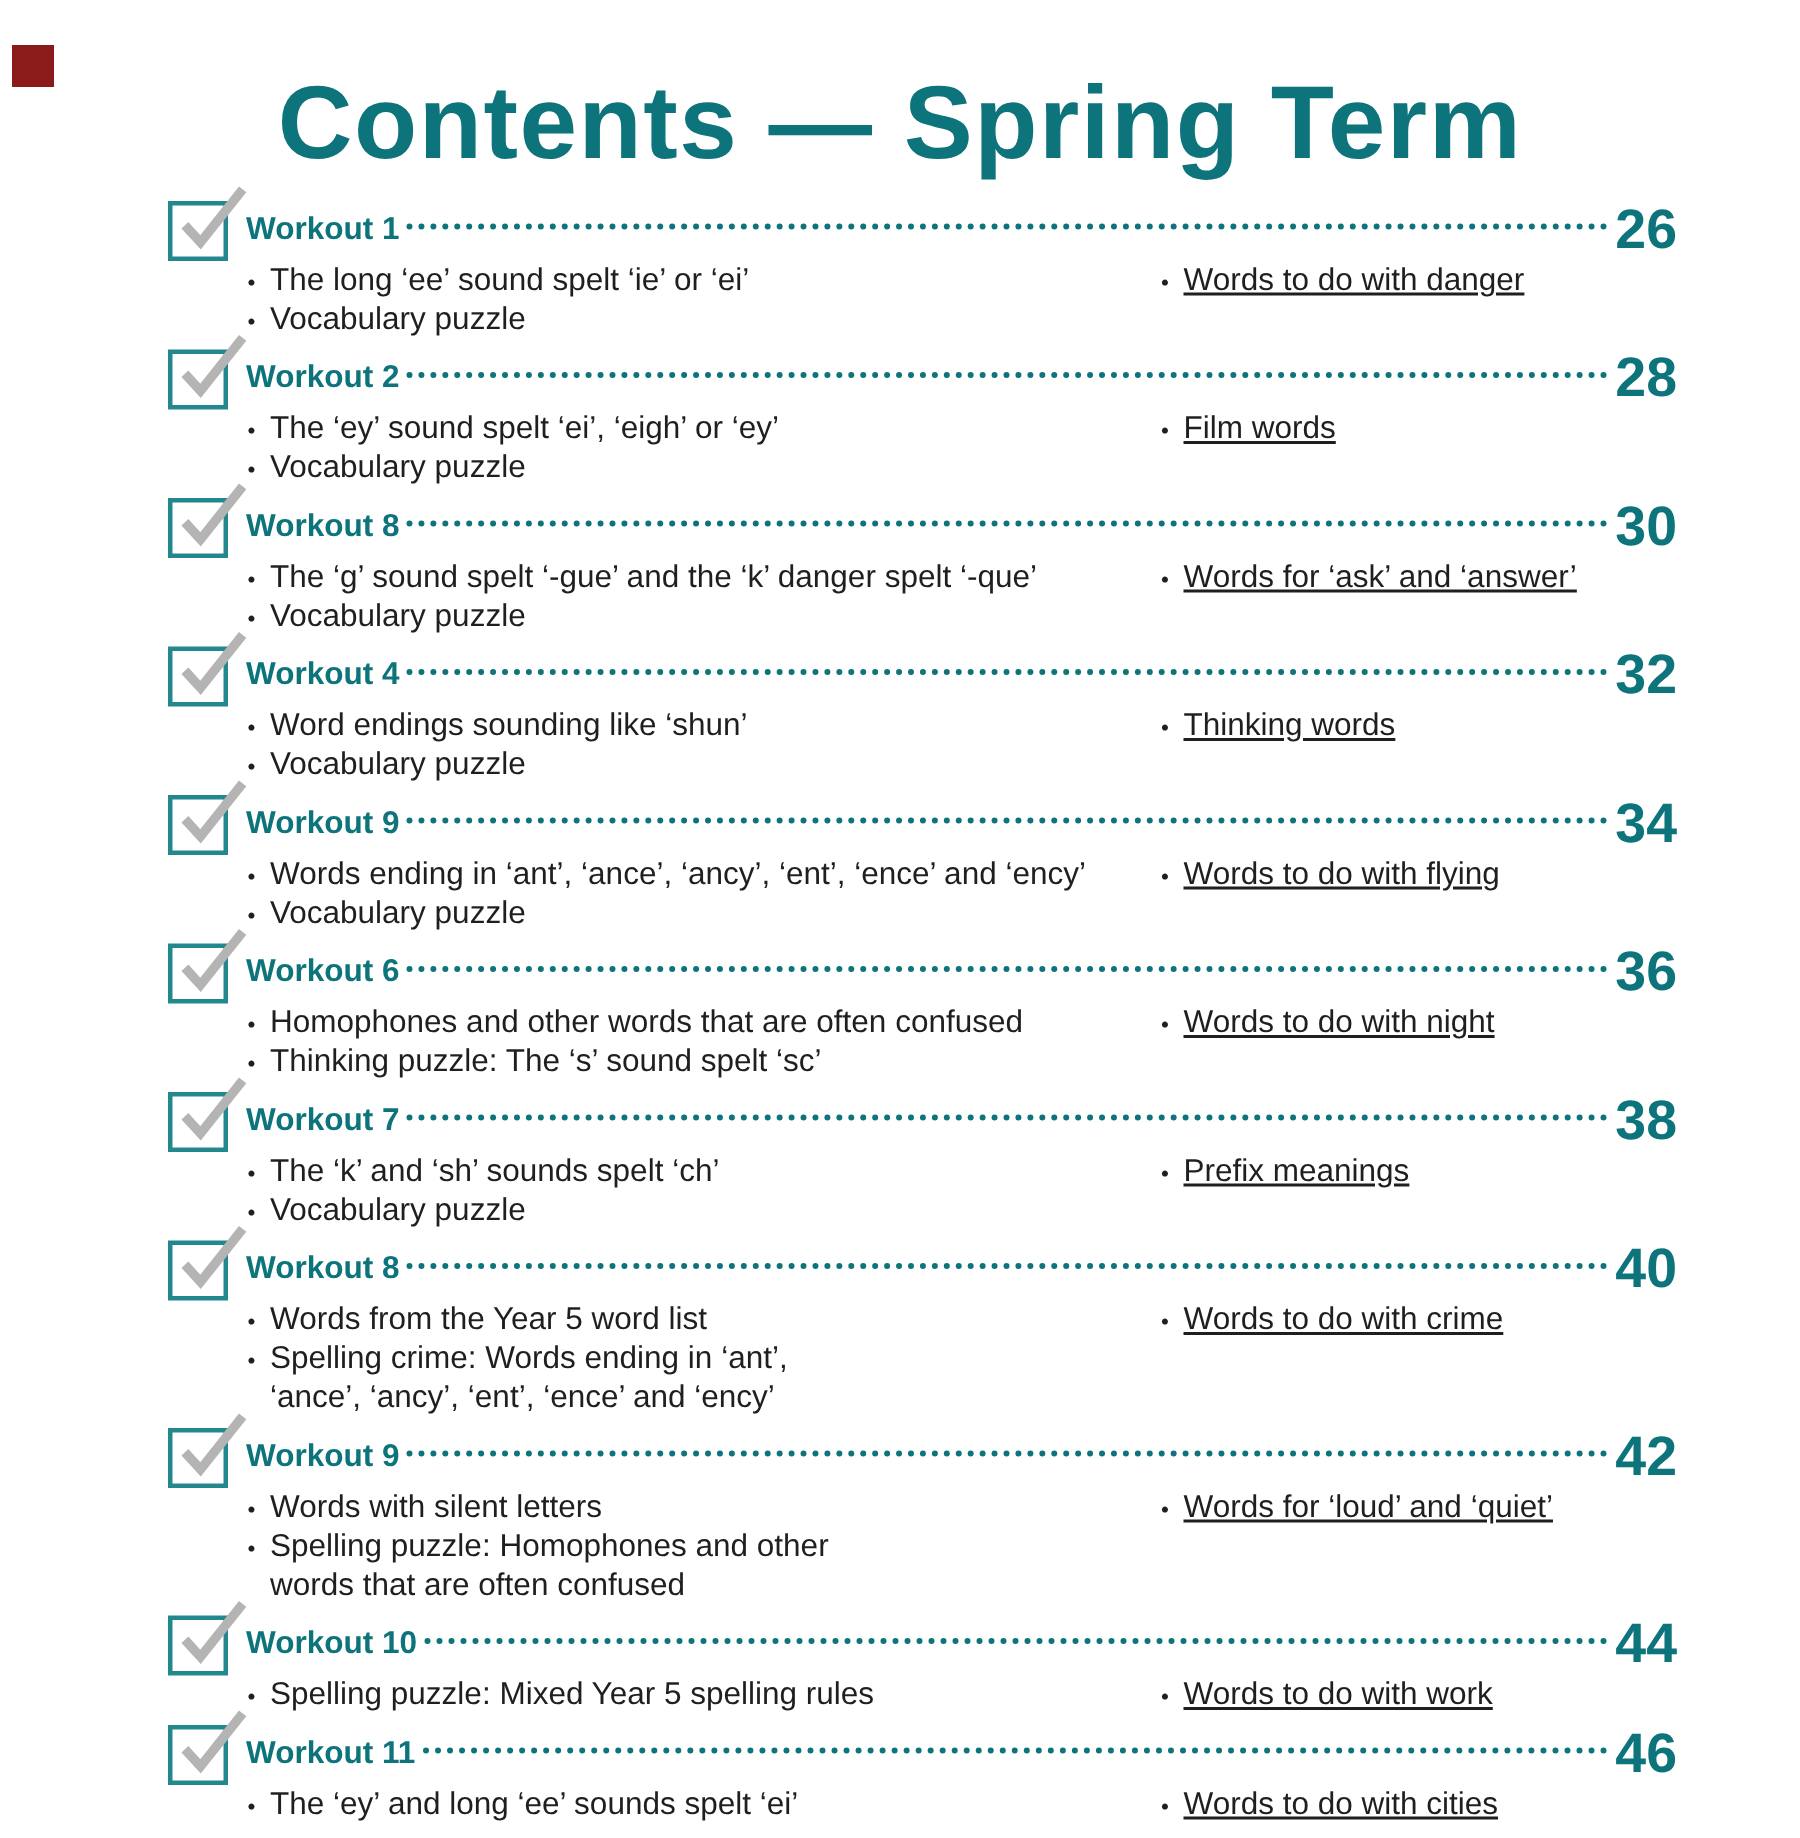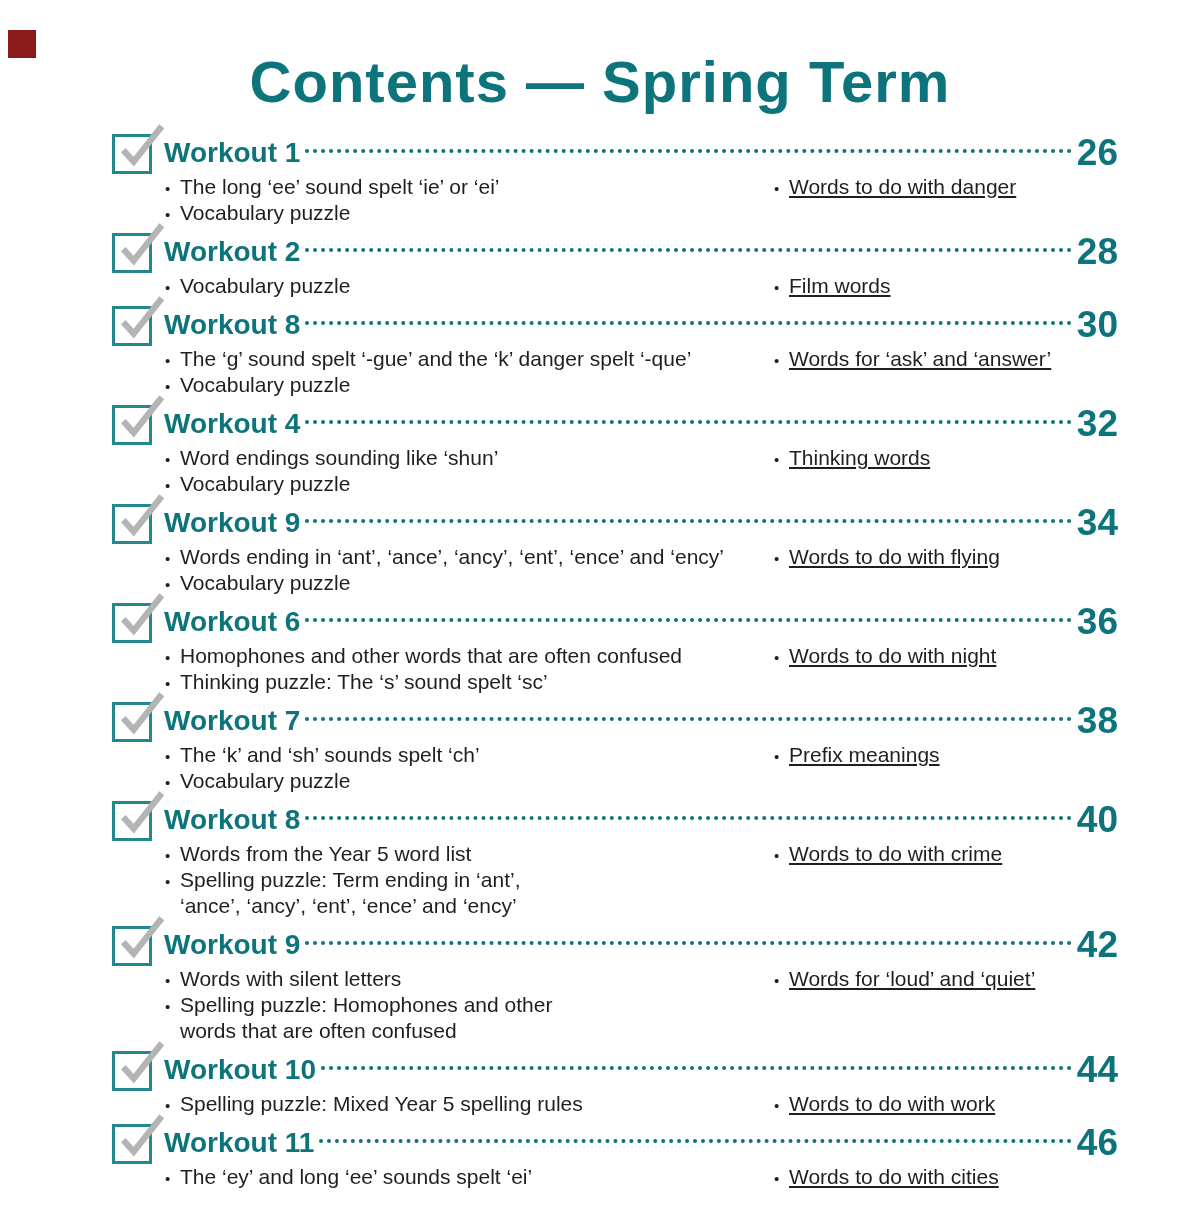--- a/index.html
+++ b/index.html
@@ -18,21 +18,21 @@
     position: absolute;
     left: 8px;
     top: 30px;
     width: 28px;
     height: 28px;
   }
   h1.page-title {
     margin: 44px 0 0 0;
     text-align: center;
     color: #0e747c;
-    font-size: 58px;
+    font-size: 69px;
     line-height: 76px;
     font-weight: bold;
     letter-spacing: 1px;
   }
   .toc {
     margin-top: 14px;
   }
   .entry {
     margin: 0 82px 7px 112px;
   }
@@ -53,21 +53,21 @@
   .checkbox svg {
     position: absolute;
     left: 1px;
     top: -17px;
     width: 52px;
     height: 52px;
     overflow: visible;
   }
   .entry-title {
     color: #0e747c;
-    font-size: 28px;
+    font-size: 21px;
     font-weight: bold;
     margin-left: 12px;
     white-space: nowrap;
     padding-bottom: 2px;
   }
   .leader {
     flex: 1 1 auto;
     border-bottom: 4px dotted #0e747c;
     margin: 0 5px 7px 5px;
     height: 1px;
@@ -141,20 +141,21 @@
         <svg viewBox="0 0 100 100">
           <polyline points="14,58 34,80 88,12" fill="none" stroke="#b4b4b4" stroke-width="12"></polyline>
         </svg>
       </span>
       <span class="entry-title">Workout 2</span>
       <span class="leader"></span>
       <span class="page-num">28</span>
     </div>
     <div class="entry-body">
       <div class="left-items">
+          <div class="line"><span class="bullet">•</span><span>The ‘ey’ sound spelt ‘ei’, ‘eigh’ or ‘ey’</span></div>
           <div class="line"><span class="bullet">•</span><span>Vocabulary puzzle</span></div>
         </div>
       <div class="right-items">
           <div class="line"><span class="bullet">•</span><span>Film words</span></div>
         </div>
     </div>
   </section>
 
   <section class="entry">
     <div class="entry-header">
@@ -273,21 +274,21 @@
           <polyline points="14,58 34,80 88,12" fill="none" stroke="#b4b4b4" stroke-width="12"></polyline>
         </svg>
       </span>
       <span class="entry-title">Workout 8</span>
       <span class="leader"></span>
       <span class="page-num">40</span>
     </div>
     <div class="entry-body">
       <div class="left-items">
           <div class="line"><span class="bullet">•</span><span>Words from the Year 5 word list</span></div>
-          <div class="line"><span class="bullet">•</span><span>Spelling puzzle: Term ending in ‘ant’,</span></div>
+          <div class="line"><span class="bullet">•</span><span>Spelling crime: Words ending in ‘ant’,</span></div>
           <div class="line cont"><span>‘ance’, ‘ancy’, ‘ent’, ‘ence’ and ‘ency’</span></div>
         </div>
       <div class="right-items">
           <div class="line"><span class="bullet">•</span><span>Words to do with crime</span></div>
         </div>
     </div>
   </section>
 
   <section class="entry">
     <div class="entry-header">

